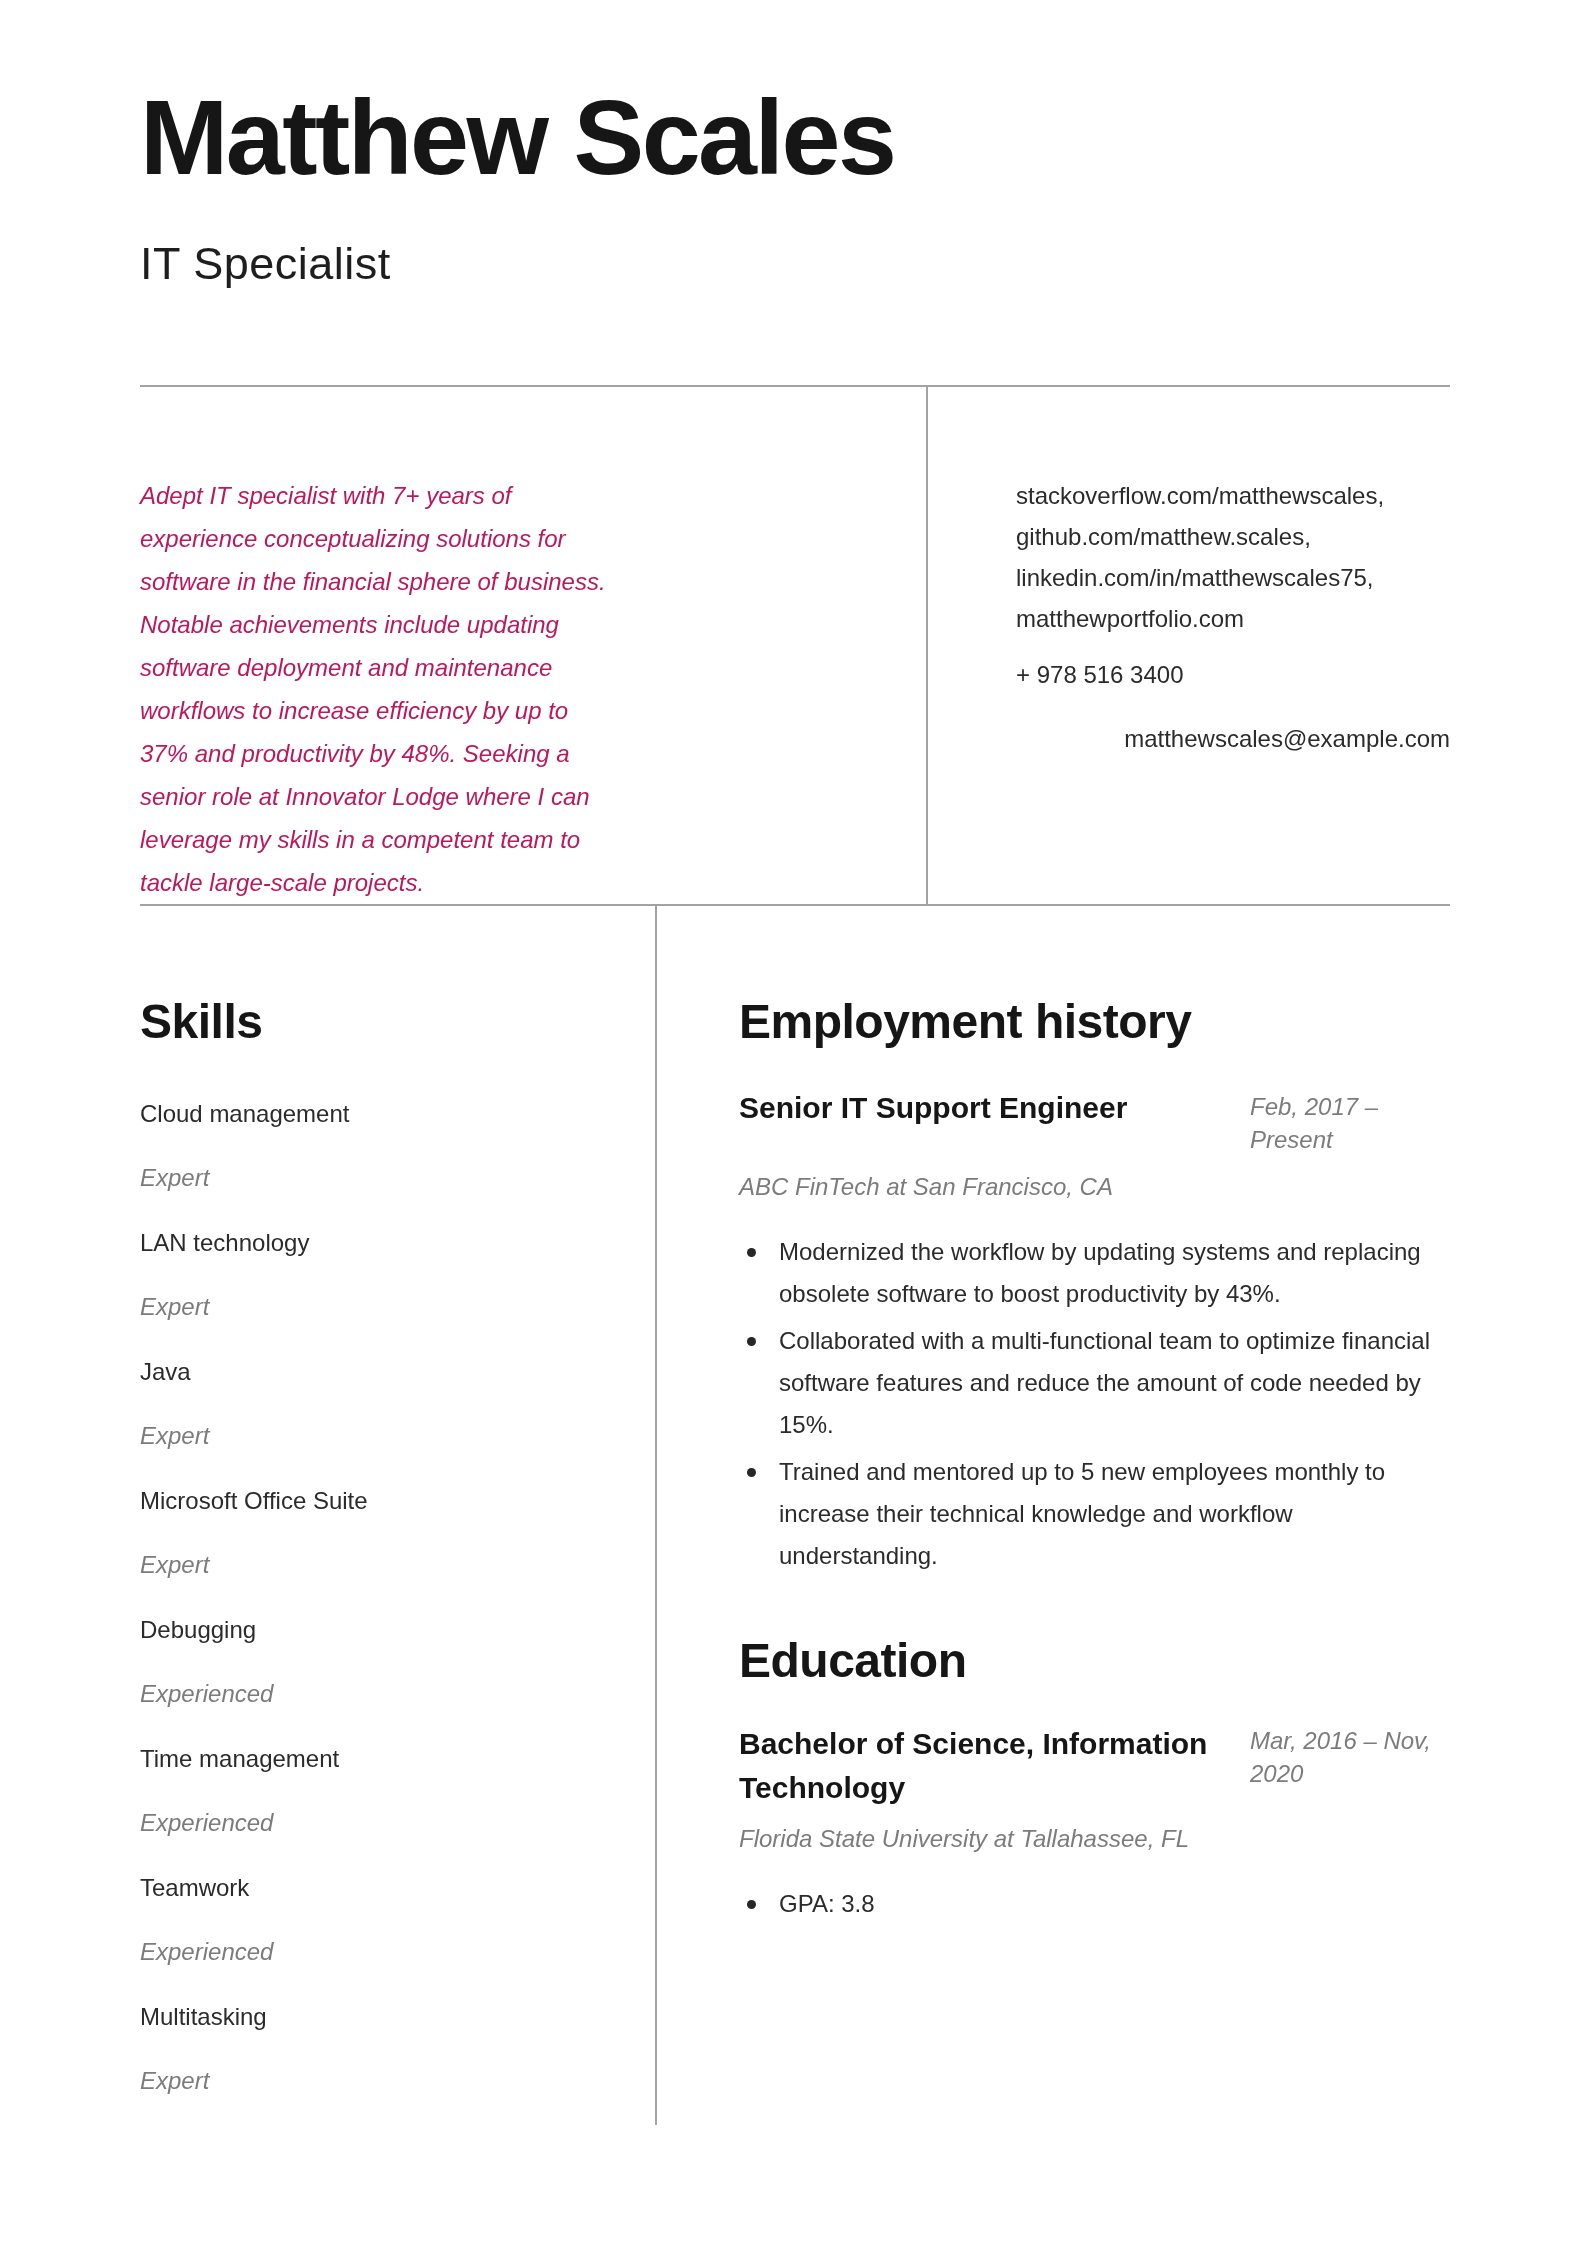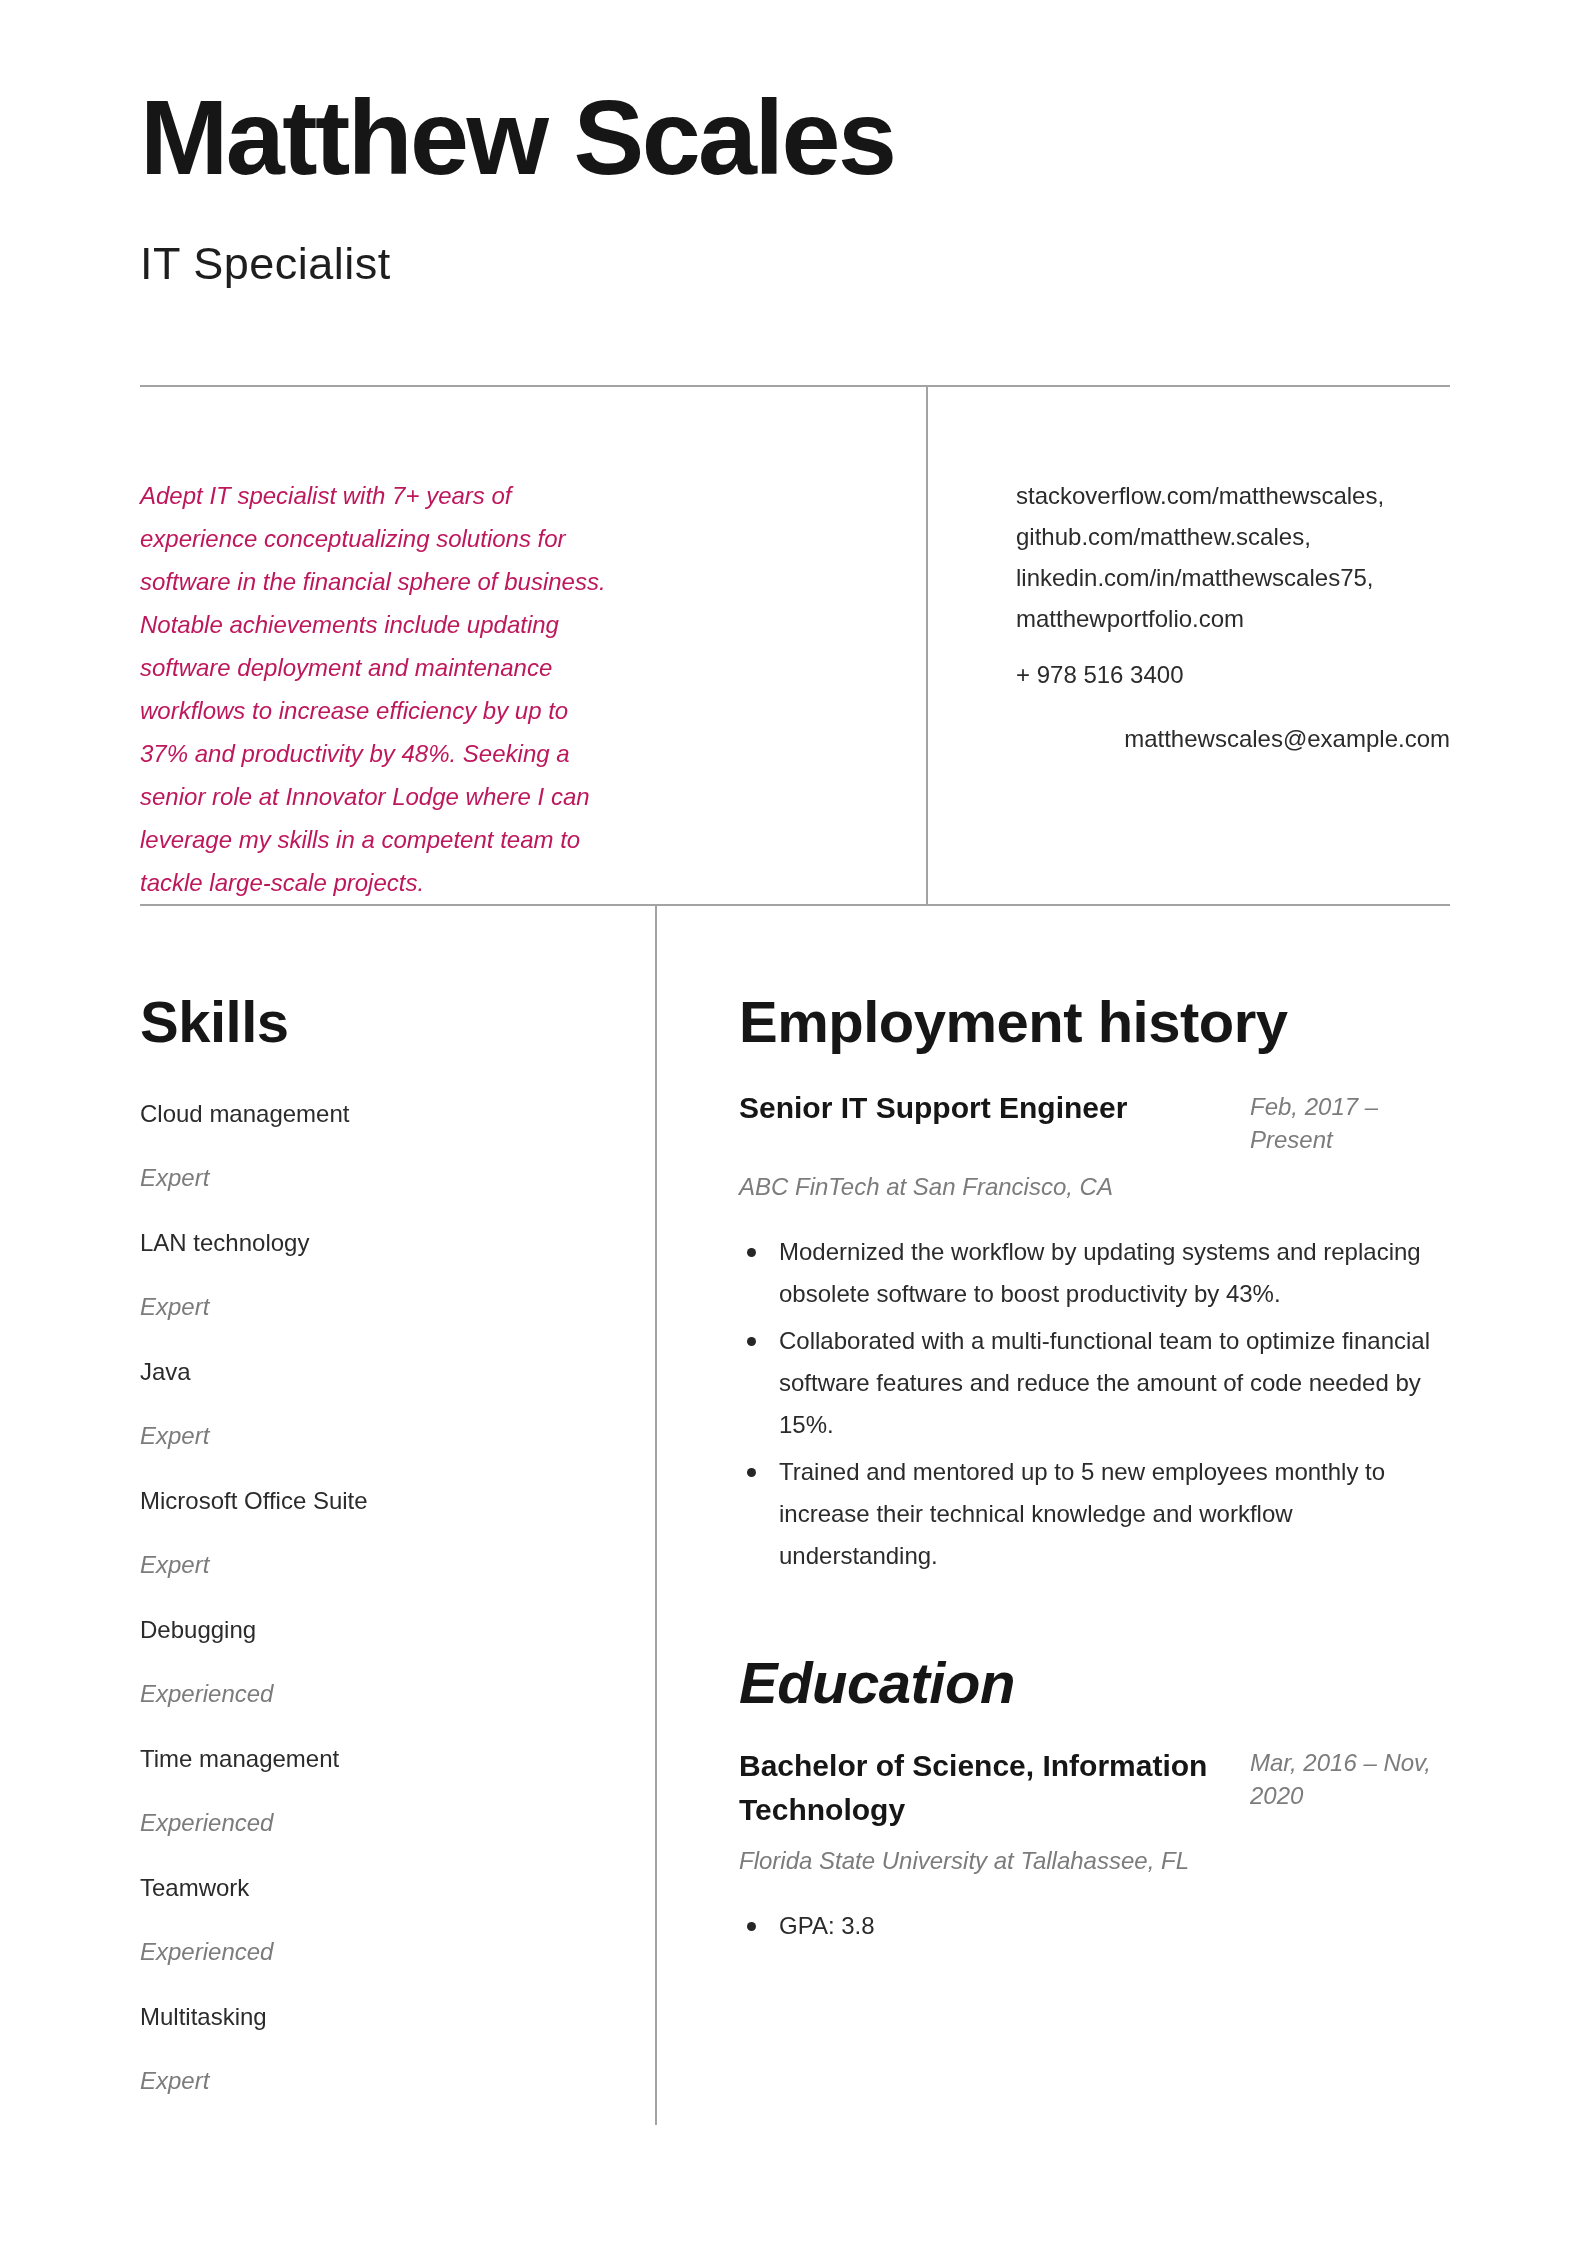--- a/index.html
+++ b/index.html
@@ -61,21 +61,21 @@
   
   .col-skills {
     width: 517px;
     flex: none;
     border-right: 2px solid #a3a3a3;
     padding: 92px 40px 0 0;
   }
   .col-main { flex: 1; padding: 92px 0 0 82px; }
 
   h2.heading {
-    font-size: 58px;
+    font-size: 48px;
     line-height: 48px;
     font-weight: 700;
     color: #161616;
     letter-spacing: -0.5px;
   }
 
   .skills-list { margin-top: 47px; list-style: none; }
   .skill-item { margin-bottom: 23px; }
   .skill-name { display: block; font-size: 24px; line-height: 42px; color: #2b2b2b; }
   .skill-level { display: block; margin-top: 22px; font-size: 24px; line-height: 42px; font-style: italic; color: #7c7c7c; }
@@ -121,21 +121,21 @@
   ul.bullets li::before {
     content: "";
     position: absolute;
     left: 8px;
     top: 17px;
     width: 9px;
     height: 9px;
     border-radius: 50%;
     background: #262626;
   }
-  .education-heading { margin-top: 82px; font-style: italic; }
+  .education-heading { margin-top: 60px; }
 </style>
 </head>
 <body>
 
 <div class="page">
 
   <h1 class="name">Matthew Scales</h1>
   <div class="subtitle">IT Specialist</div>
 
   <div class="rule-top section section-1">

